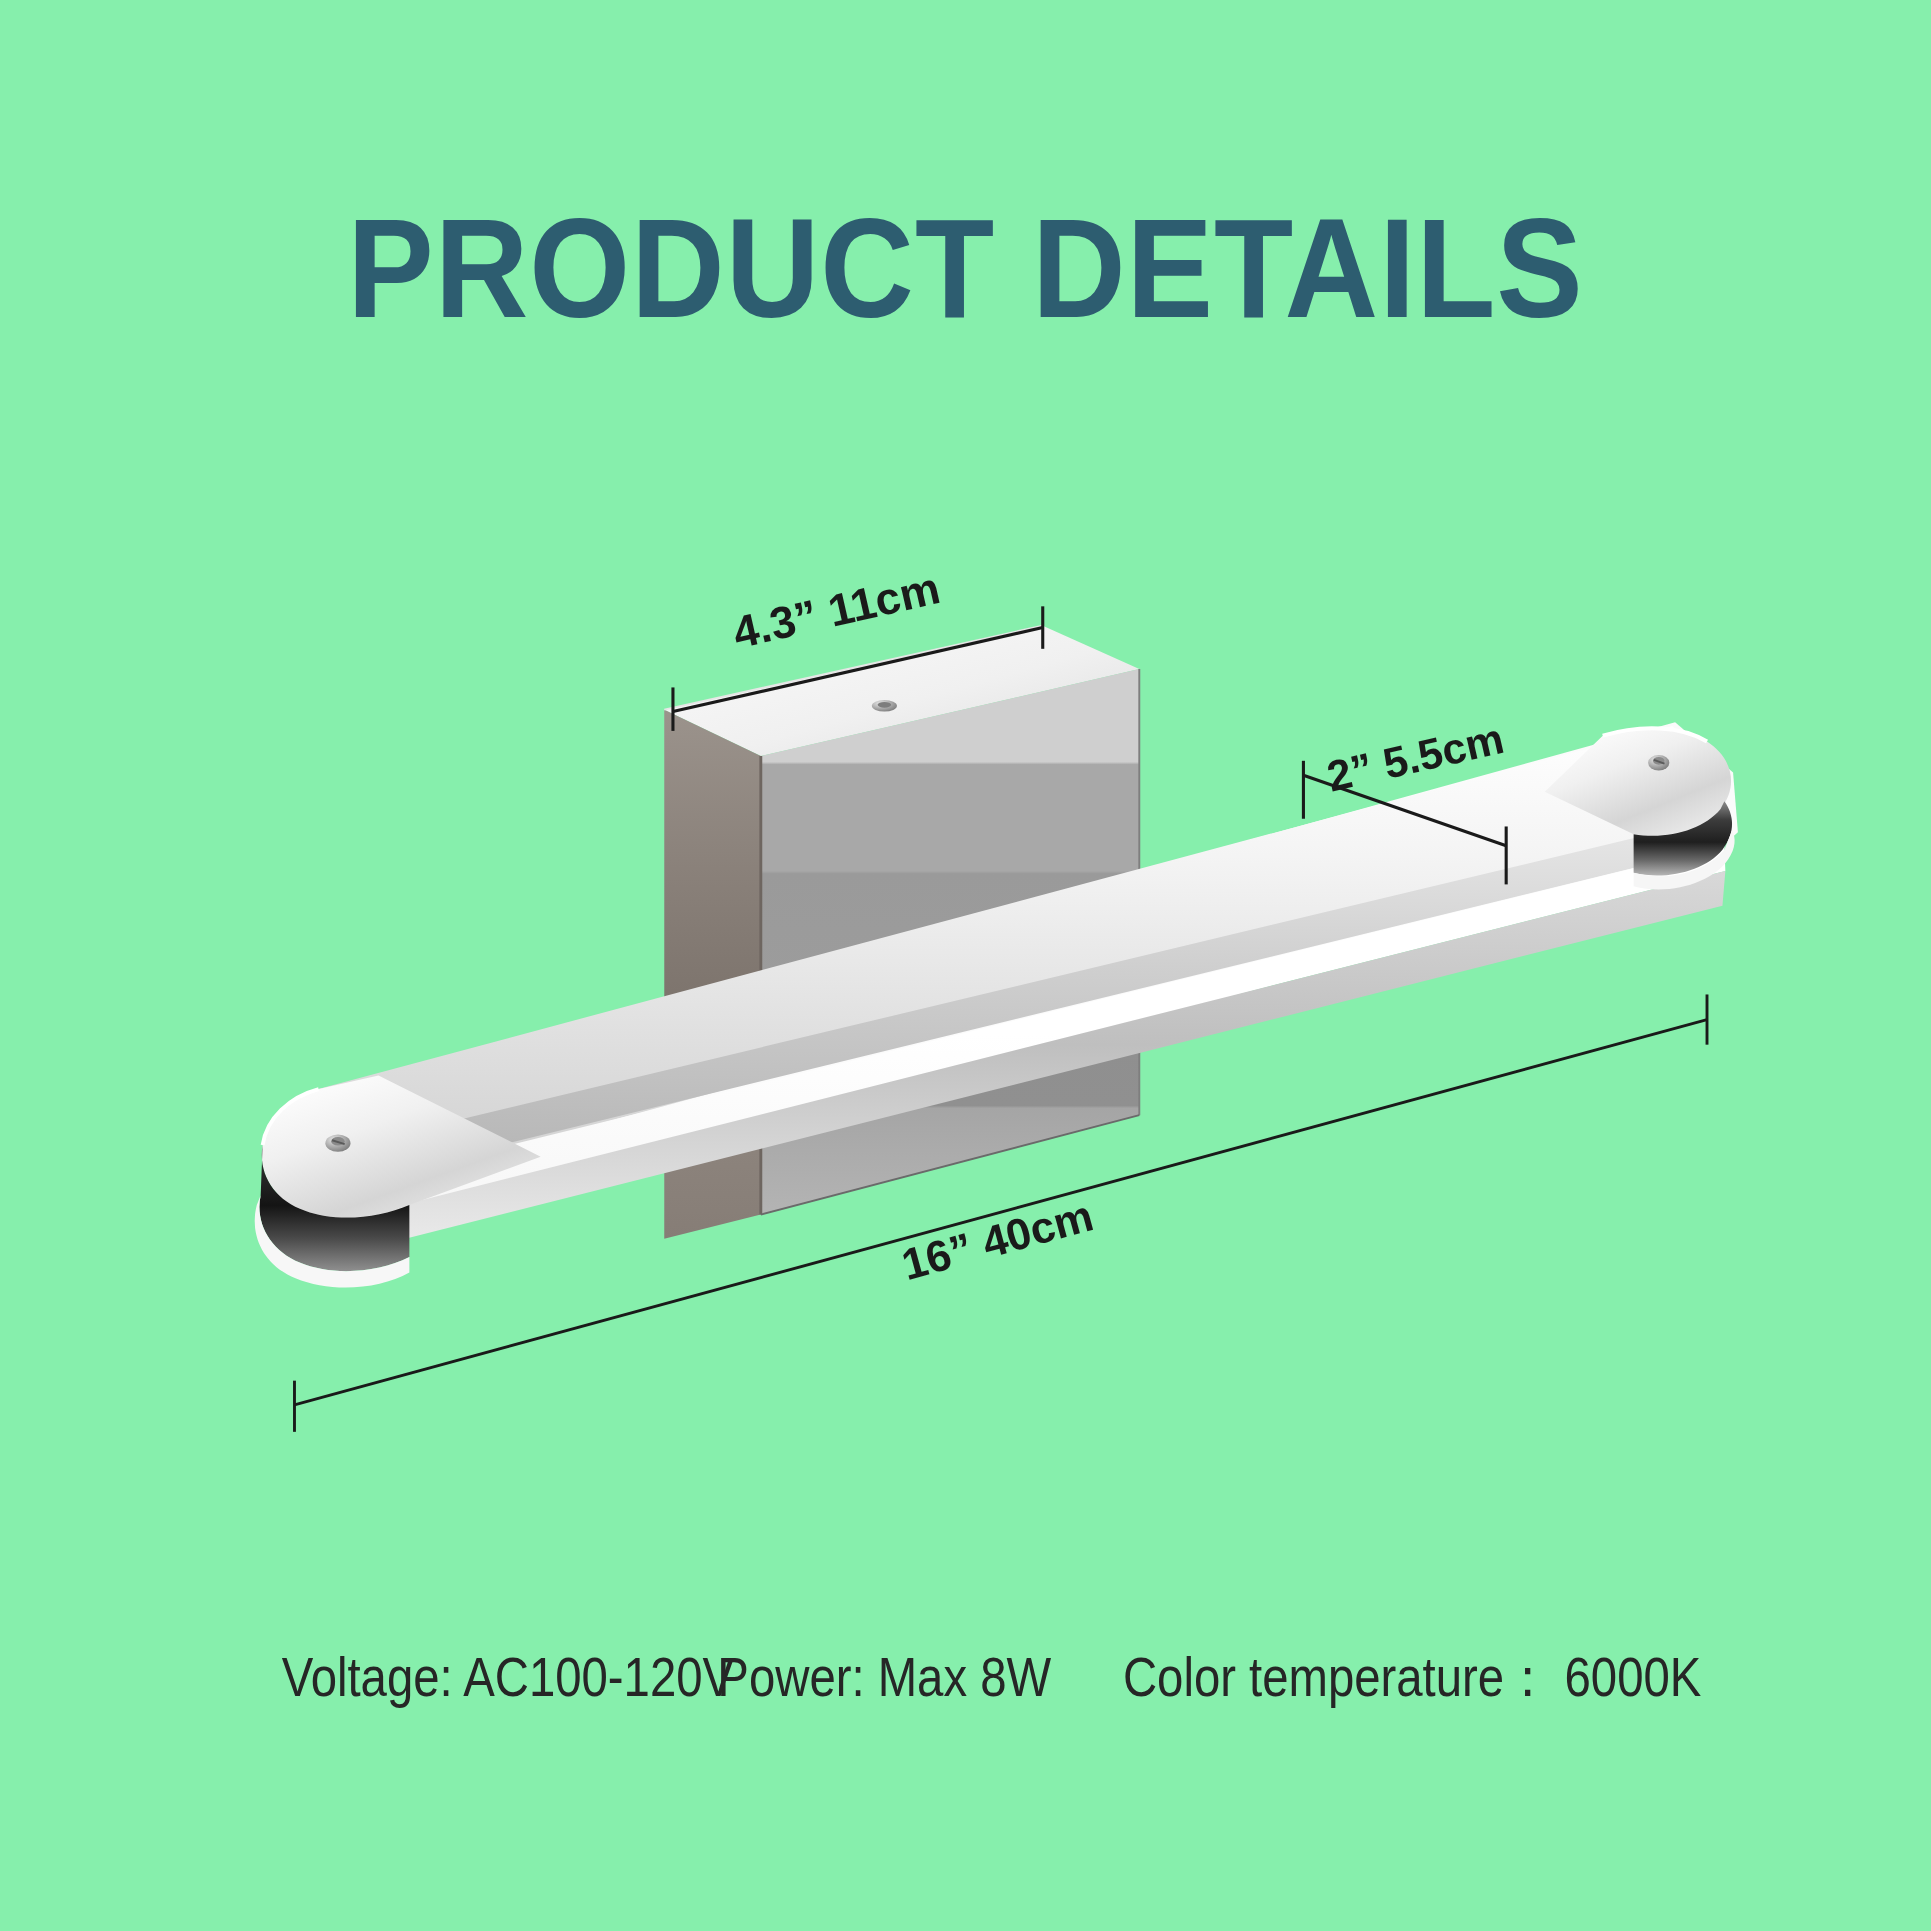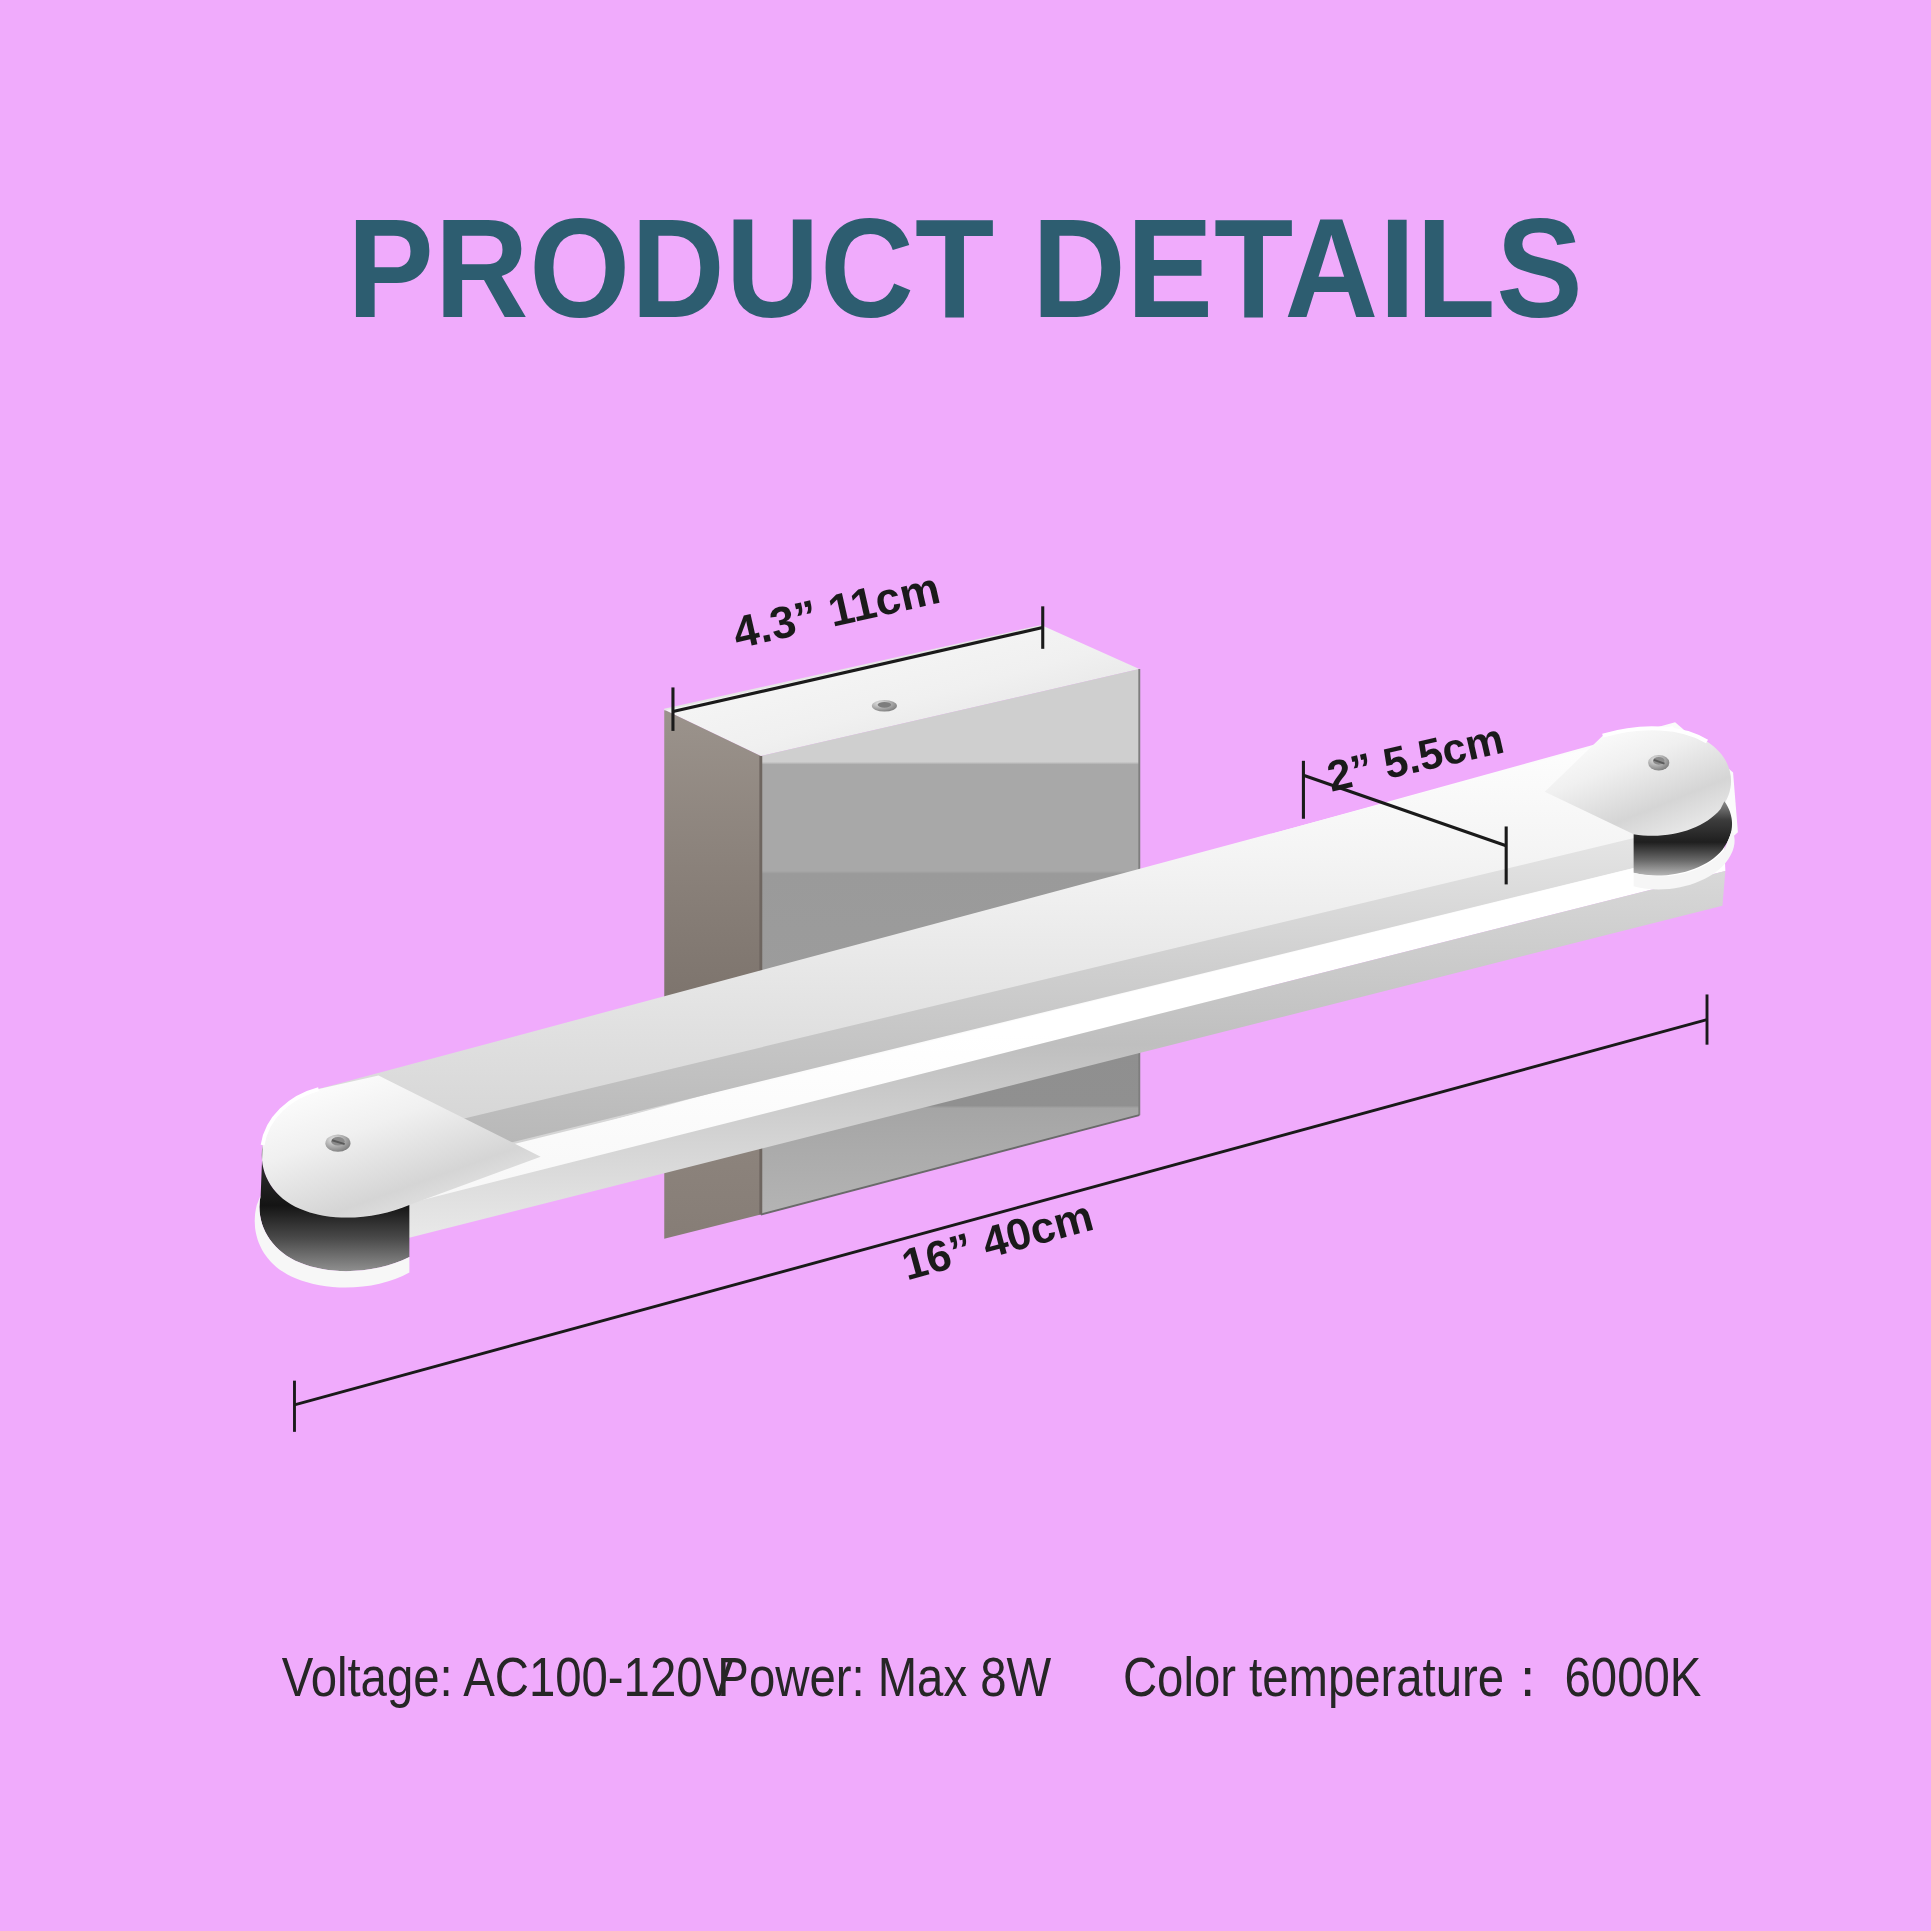--- a/index.html
+++ b/index.html
@@ -4,21 +4,21 @@
 <style>
   html, body {
     margin: 0;
     padding: 0;
     background: #ffffff;
   }
   #page {
     position: relative;
     width: 1931px;
     height: 1931px;
-    background: #f0abfc;
+    background: #86efac;
     overflow: hidden;
     font-family: "Liberation Sans", sans-serif;
   }
 
   
   #title {
     position: absolute;
     left: 0;
     top: 198px;
     width: 1931px;

